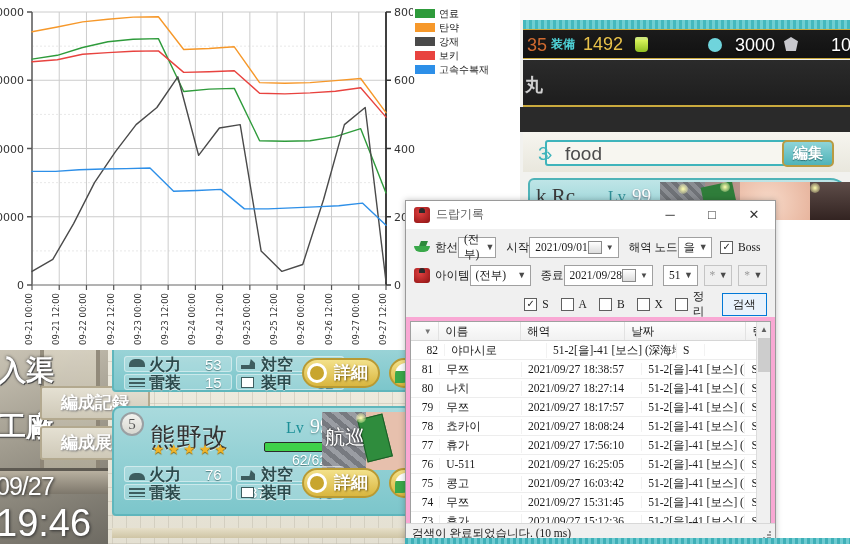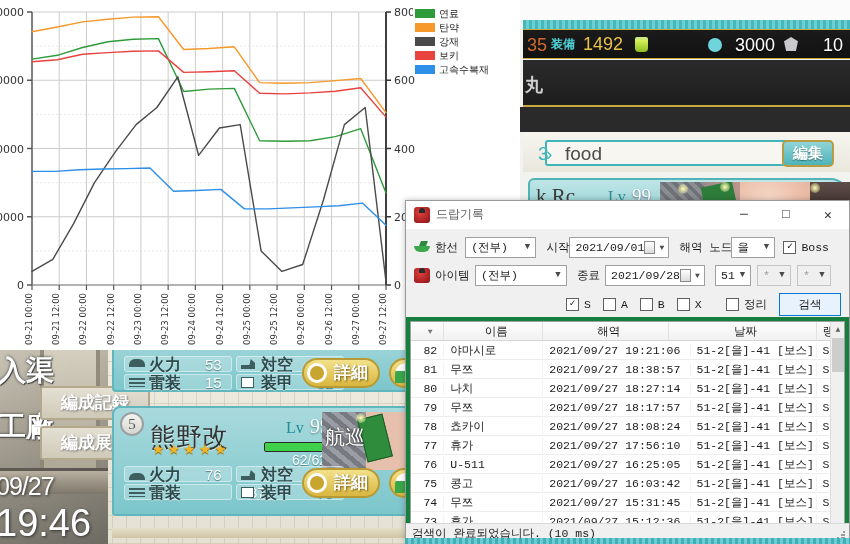--- a/index.html
+++ b/index.html
@@ -155,24 +155,24 @@
      background:linear-gradient(90deg,#8f9299 0 35%, #e7c0ad 35% 80%, #4a3a36 80%); }
   .portrait-gray { position:absolute; left:0; top:0; width:44px; height:58px;
      background:repeating-linear-gradient(40deg,#9a9da3 0 5px,#777a80 5px 10px);}
   .portrait-green { position:absolute; left:40px; top:4px; width:26px; height:44px;
      background:#2f8c3d; transform:rotate(-14deg); border:1px solid #1d5c27;}
   .portrait-kanji { position:absolute; left:3px; top:12px; color:#fff; font-size:20px;
      font-family:"Liberation Serif", serif; text-shadow:0 0 2px #000;}
 
   
   #dialog {
-    position:absolute; left:405px; top:200px; width:445px; height:344px; z-index:20;
-    background:#15803d; border:1px solid #9a9a9a;
+    position:absolute; left:405px; top:200px; width:371px; height:344px; z-index:20;
+    background:#f9a8d4; border:1px solid #9a9a9a;
     box-shadow:0 0 6px rgba(0,0,0,.25);
-    font-family:Liberation Mono, monospace;
+    font-family:Liberation Serif, serif;
   }
   .dlg-title { height:28px; background:#ffffff; display:flex; align-items:center;
     border-bottom:1px solid #ffffff; }
   .dlg-icon { width:16px; height:16px; margin:0 6px 0 8px; border-radius:3px;
     background:radial-gradient(circle at 40% 35%,#e04040,#8c1212); position:relative;}
   .dlg-icon:after{content:"";position:absolute;left:5px;top:1px;width:6px;height:5px;
     background:#2a2a2a;border-radius:3px 3px 0 0;}
   .dlg-title-text { font-size:12px; color:#5a5a5a; flex:1; }
   .dlg-btn { width:42px; height:28px; display:flex; align-items:center; justify-content:center;
     font-size:13px; color:#333; }
@@ -203,21 +203,21 @@
   .item-ico { width:16px; height:15px; margin-right:5px; border-radius:3px; flex:0 0 auto;
     background:radial-gradient(circle at 40% 35%,#e04040,#8c1212); position:relative;}
   .item-ico:after{content:"";position:absolute;left:5px;top:0px;width:6px;height:5px;
     background:#2a2a2a;border-radius:3px 3px 0 0;}
 
   
   .tbl-wrap { margin:4px 4px 0 4px; height:212px; border:1px solid #a0a0a0; background:#fff;
     position:relative; overflow:hidden; }
   .tbl-head { display:flex; height:19px; background:linear-gradient(#fdfdfd,#f1f1f1);
     border-bottom:1px solid #d6d6d6; font-size:11.5px; color:#1a1a1a; }
-  .th { border-right:1px solid #e2e2e2; padding:2px 0 0 6px; overflow:hidden; white-space:nowrap;text-align:center; }
+  .th { border-right:1px solid #e2e2e2; padding:2px 0 0 6px; overflow:hidden; white-space:nowrap; }
   .tbl-rows { height:193px; overflow:hidden; }
   .trow { display:flex; height:19px; font-size:11.5px; color:#1a1a1a;
     border-bottom:1px solid #ededed; align-items:center; }
   .td { padding:0 6px; overflow:hidden; white-space:nowrap; border-right:1px solid #f2f2f2; }
   .td-num { text-align:right; }
   .vscroll { position:absolute; right:0; top:0; width:14px; height:100%;
     background:#f0f0f0; border-left:1px solid #dcdcdc; }
   .vs-arrow { width:14px; height:14px; display:flex; align-items:center; justify-content:center;
     font-size:8px; color:#606060; background:#f0f0f0; }
   .vs-thumb { position:absolute; left:1px; top:16px; width:12px; height:34px; background:#cdcdcd; }
@@ -249,21 +249,21 @@
 
   <div class="gt-black-bar">
     <span class="res-gold" style="position:absolute;left:4px;top:5px;color:#d06a30;">35</span>
     <span class="res-label" style="position:absolute;left:28px;top:6px;">装備</span>
     <span class="res-gold" style="position:absolute;left:60px;top:4px;">1492</span>
     <span style="position:absolute;left:112px;top:7px;" class="icon-bucket"></span>
     <span class="res-num" style="position:absolute;left:144px;top:5px;margin-top:34px;">178</span>
     <span style="position:absolute;left:185px;top:8px;" class="icon-gear"></span>
     <span class="res-num" style="position:absolute;left:212px;top:5px;">3000</span>
     <span style="position:absolute;left:261px;top:7px;" class="icon-screw"></span>
-    <span class="res-num" style="position:absolute;left:300px;top:5px;">10</span>
+    <span class="res-num" style="position:absolute;left:308px;top:5px;">10</span>
   </div>
 
   <div class="gt-dark-panel">
     <span class="res-label" style="position:absolute;left:2px;top:13px;font-size:18px;color:#cfcfcf;">丸</span>
     <div class="quest-btn">
       <span class="quest-txt">任務</span>
       <span class="quest-sub">(クエスト)</span>
     </div>
     <div style="position:absolute;left:160px;top:62px;">
       <span class="icon-itemshop"></span>
@@ -593,21 +593,20 @@
         <div class="th" style="width: 34px; text-align: center; color: rgb(119, 119, 119); font-size: 8px; padding-top: 5px;">▼</div>
         <div class="th" style="width: 102px;">이름</div>
         <div class="th" style="width: 130px;">해역</div>
         <div class="th" style="width: 152px;">날짜</div>
         <div class="th" style="width: 28px;">랭크</div>
       </div>
     <div class="tbl-rows" id="tbl-rows">
         <div class="trow">
           <div class="td td-num" style="width: 34px;">82</div>
           <div class="td" style="width: 102px;">야마시로</div>
-          <div class="td" style="width: 152px;">2021/09/27 19:21:06</div>
           <div class="td" style="width: 130px;">51-2[을]-41 [보스] (深海地中海艦隊 主...</div>
           <div class="td" style="width: 28px;">S</div>
         </div>
         <div class="trow">
           <div class="td td-num" style="width: 34px;">81</div>
           <div class="td" style="width: 102px;">무쯔</div>
           <div class="td" style="width: 152px;">2021/09/27 18:38:57</div>
           <div class="td" style="width: 130px;">51-2[을]-41 [보스] (深海地中海艦隊 主...</div>
           <div class="td" style="width: 28px;">S</div>
         </div>

